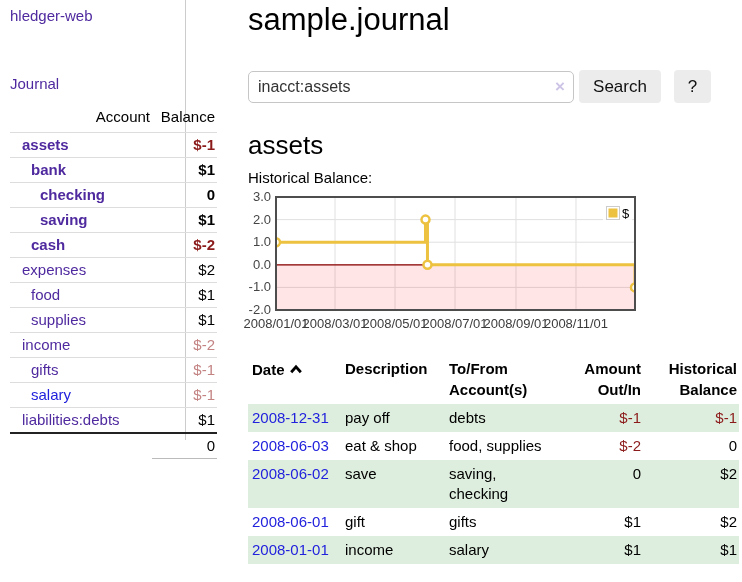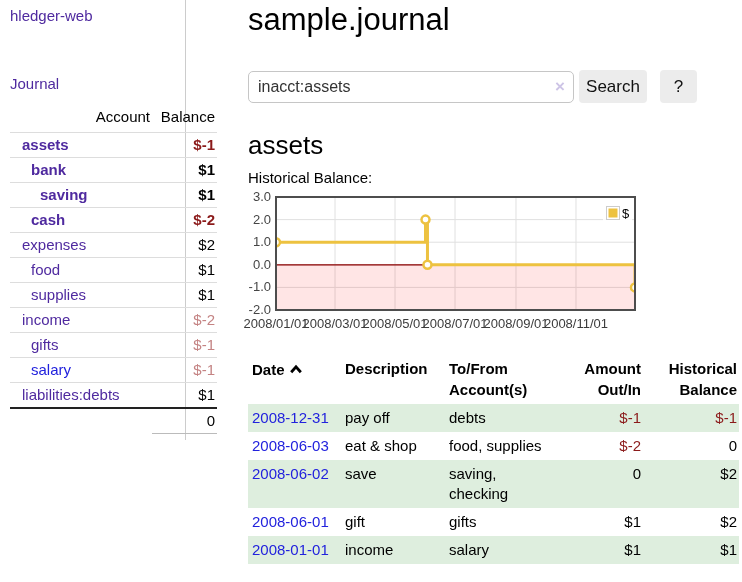--- a/index.html
+++ b/index.html
@@ -43,21 +43,21 @@
     font-family:inherit; font-size:16px; color:#333; padding:0 28px 0 9px; outline:none;
   }
   .clear-x {
     position:absolute; right:9px; top:6px; color:#cdc4e6; font-size:17px; font-weight:bold;
     line-height:19px; cursor:pointer;
   }
   .btn {
     height:33px; background:#ececec; border:none; border-radius:4px;
     font-family:inherit; font-size:17px; color:#111; cursor:pointer; padding:0;
   }
-  .btn-search { width:68px; margin-left:5px; }
+  .btn-search { width:82px; margin-left:5px; }
   .btn-help   { width:37px; margin-left:13px; }
 
   h2.acct-heading { font-size:26px; font-weight:500; margin:28px 0 0 0; line-height:29px; }
   .chart-label { font-weight:normal; font-size:15px; margin-top:8px; line-height:19px; }
 
   
   #chart { position:relative; height:140px; margin-top:6px; }
   #plot { position:absolute; left:27px; top:3px; }
   .ytick { position:absolute; left:0; width:23px; text-align:right; font-size:13px; color:#454545; line-height:15px; }
   .xtick { position:absolute; top:123px; font-size:13px; color:#3c3c3c; white-space:nowrap; transform:translateX(-50%); }
@@ -89,20 +89,24 @@
       </tr>
     </thead>
     <tbody>
         <tr class="in-acct">
           <td style="padding-left: 12px;"><a class="link-purple">assets</a></td>
           <td class="bal amt-neg">$-1</td>
         </tr>
         <tr class="in-acct">
           <td style="padding-left: 21px;"><a class="link-purple">bank</a></td>
           <td class="bal">$1</td>
+        </tr>
+        <tr class="in-acct">
+          <td style="padding-left: 30px;"><a class="link-purple">checking</a></td>
+          <td class="bal">0</td>
         </tr>
         <tr class="in-acct">
           <td style="padding-left: 30px;"><a class="link-purple">saving</a></td>
           <td class="bal">$1</td>
         </tr>
         <tr class="in-acct">
           <td style="padding-left: 21px;"><a class="link-purple">cash</a></td>
           <td class="bal amt-neg">$-2</td>
         </tr>
         <tr>

